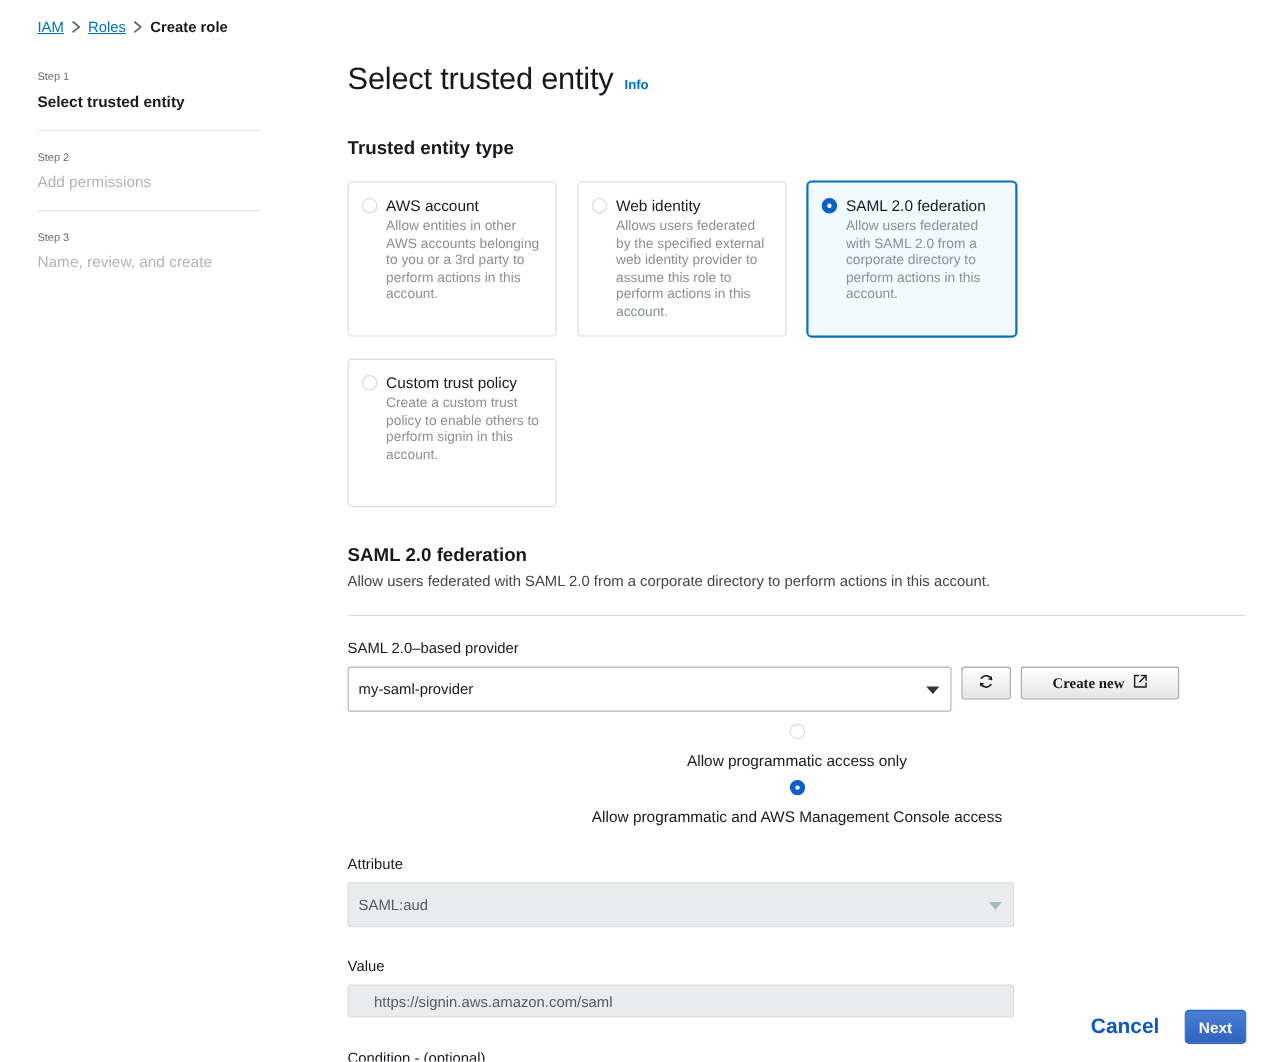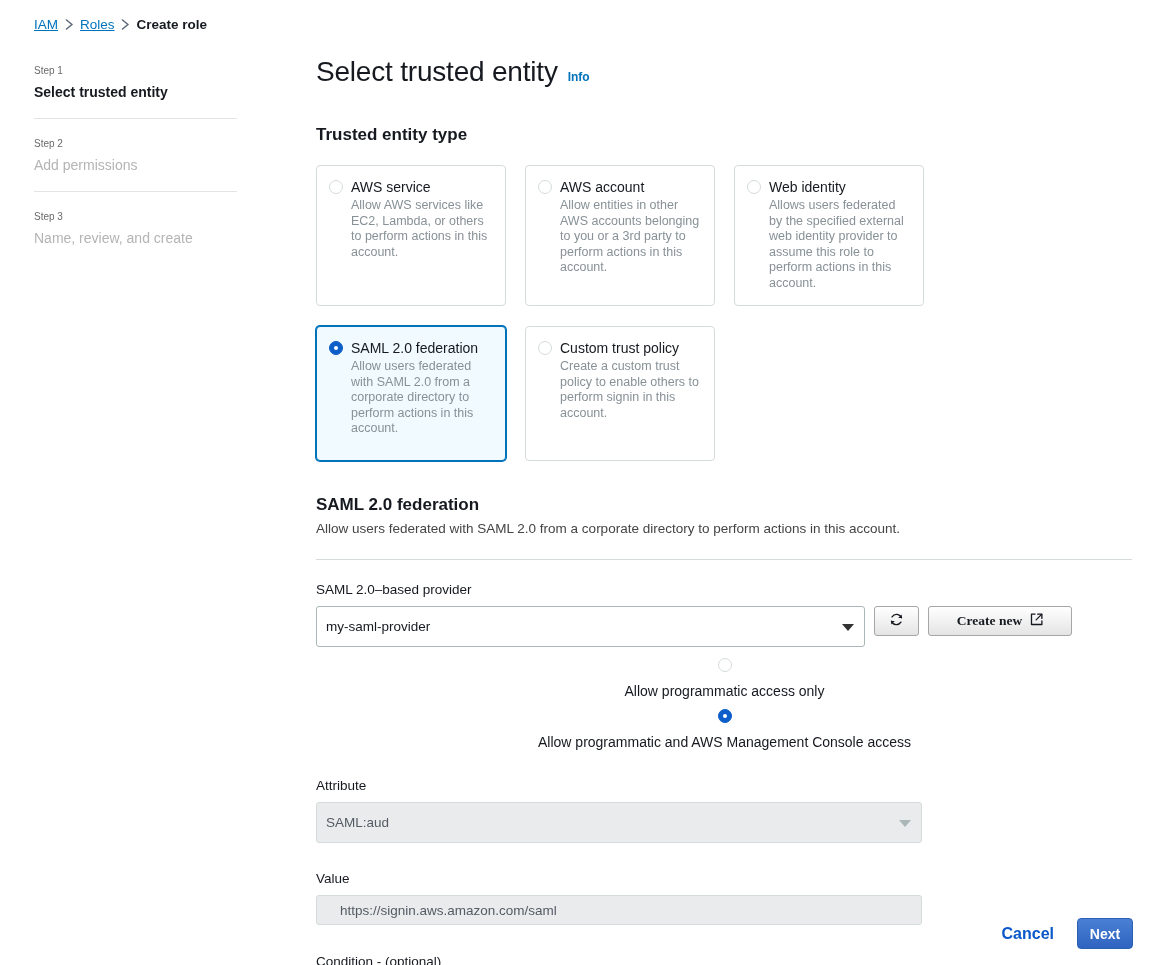--- a/index.html
+++ b/index.html
@@ -306,21 +306,21 @@
   
   .footer {
     position: absolute;
     right: 20px;
     top: 918px;
     display: flex;
     align-items: center;
     gap: 23px;
   }
   .link-btn {
-    font-size: 16px;
+    font-size: 19px;
     font-weight: bold;
     color: #0a58ca;
     background: none;
     border: none;
     font-family: "Liberation Sans", sans-serif;
     cursor: pointer;
     padding: 0;
   }
   .btn-primary {
     box-sizing: border-box;
@@ -375,29 +375,20 @@
 
   <div class="page-title-row">
     <h1 class="page-title">Select trusted entity</h1>
     <span class="info-link">Info</span>
   </div>
 
   <h2 class="section-head h-trusted-type">Trusted entity type</h2>
 
   <div class="card-grid">
 
-    <div class="card">
-      <div class="radio-col">
-        <span class="radio"></span>
-      </div>
-      <div class="text-col">
-        <div class="card-label">AWS service</div>
-        <div class="card-desc">Allow AWS services like EC2, Lambda, or others to perform actions in this account.</div>
-      </div>
-    </div>
 
     <div class="card">
       <div class="radio-col">
         <span class="radio"></span>
       </div>
       <div class="text-col">
         <div class="card-label">AWS account</div>
         <div class="card-desc">Allow entities in other AWS accounts belonging to you or a 3rd party to perform actions in this account.</div>
       </div>
     </div>

